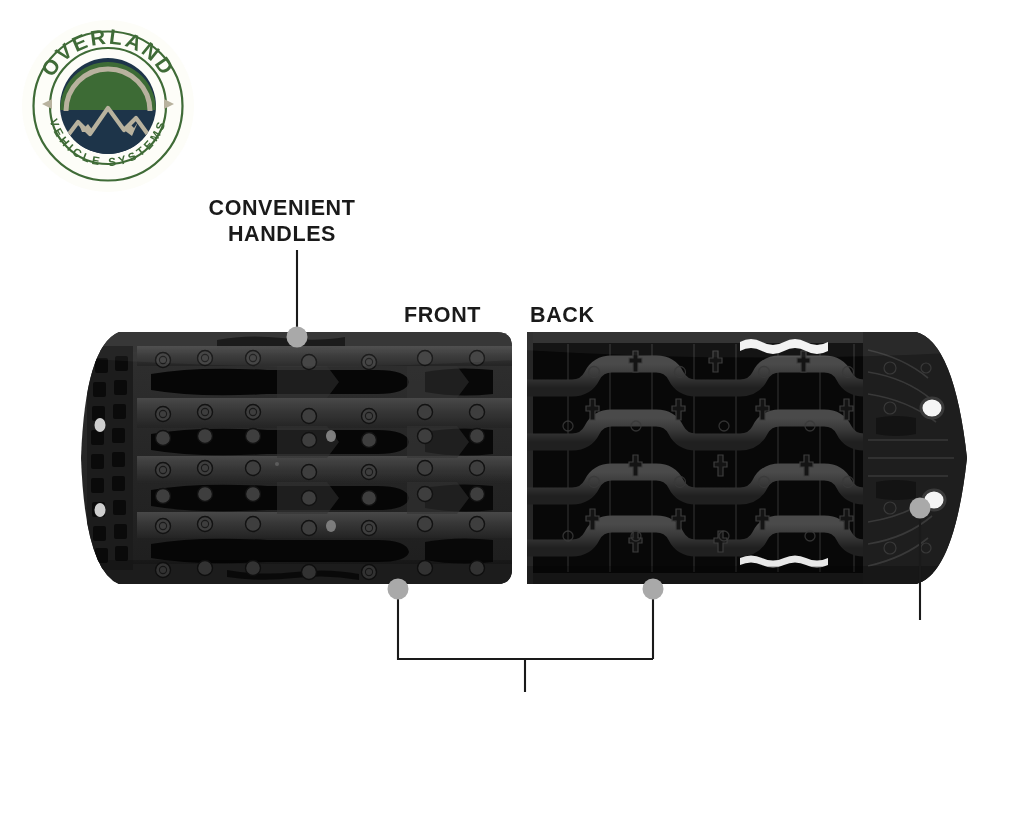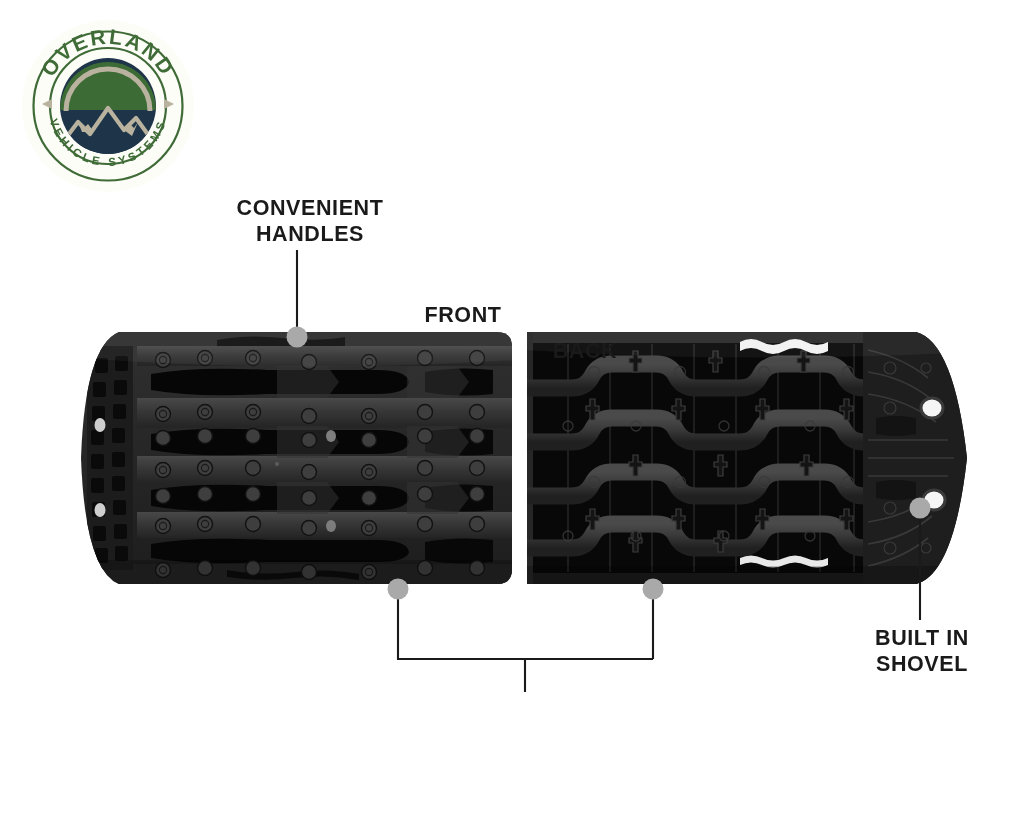--- a/index.html
+++ b/index.html
@@ -41,21 +41,21 @@
     color: #1a1a1a;
     font-family: "Liberation Sans", sans-serif;
     font-weight: 700;
     letter-spacing: 0.6px;
     line-height: 1.22;
     text-align: center;
     white-space: pre-line;
     user-select: none;
   }
   #callout-handles-text {
-    left: 198px;
+    left: 170px;
     top: 195px;
     width: 224px;
     font-size: 21.5px;
   }
   #callout-multi-text {
     left: 380px;
     top: 697px;
     width: 292px;
     font-size: 21.5px;
   }
@@ -66,25 +66,24 @@
     font-size: 21.5px;
   }
 
   .view-label {
     position: absolute;
     color: #1a1a1a;
     font-family: "Liberation Sans", sans-serif;
     font-weight: 700;
     font-size: 21.5px;
     letter-spacing: 0.6px;
-    text-align: center;
     user-select: none;
   }
   #label-front { left: 404px; top: 303px; width: 118px; }
-  #label-back  { left: 530px; top: 303px; width: 110px; margin-top: 36px; }
+  #label-back  { left: 530px; top: 303px; width: 110px; }
 
   
   .leader-svg {
     position: absolute;
     left: 0; top: 0;
     width: 1024px;
     height: 819px;
     pointer-events: none;
   }
   .leader-line {
@@ -504,16 +503,14 @@
     <circle class="leader-dot" cx="653" cy="589" r="10.5"></circle>
 
     <path class="leader-line" d="M 920,508 L 920,620"></path>
     <circle class="leader-dot" cx="920" cy="508" r="10.5"></circle>
   </svg>
 
   <div class="callout-text" id="callout-handles-text">CONVENIENT
 HANDLES</div>
 
 
-  <div class="callout-text" id="callout-shovel-text">BUILT IN
-SHOVEL</div>
 
 </div>
 
 </body></html>

